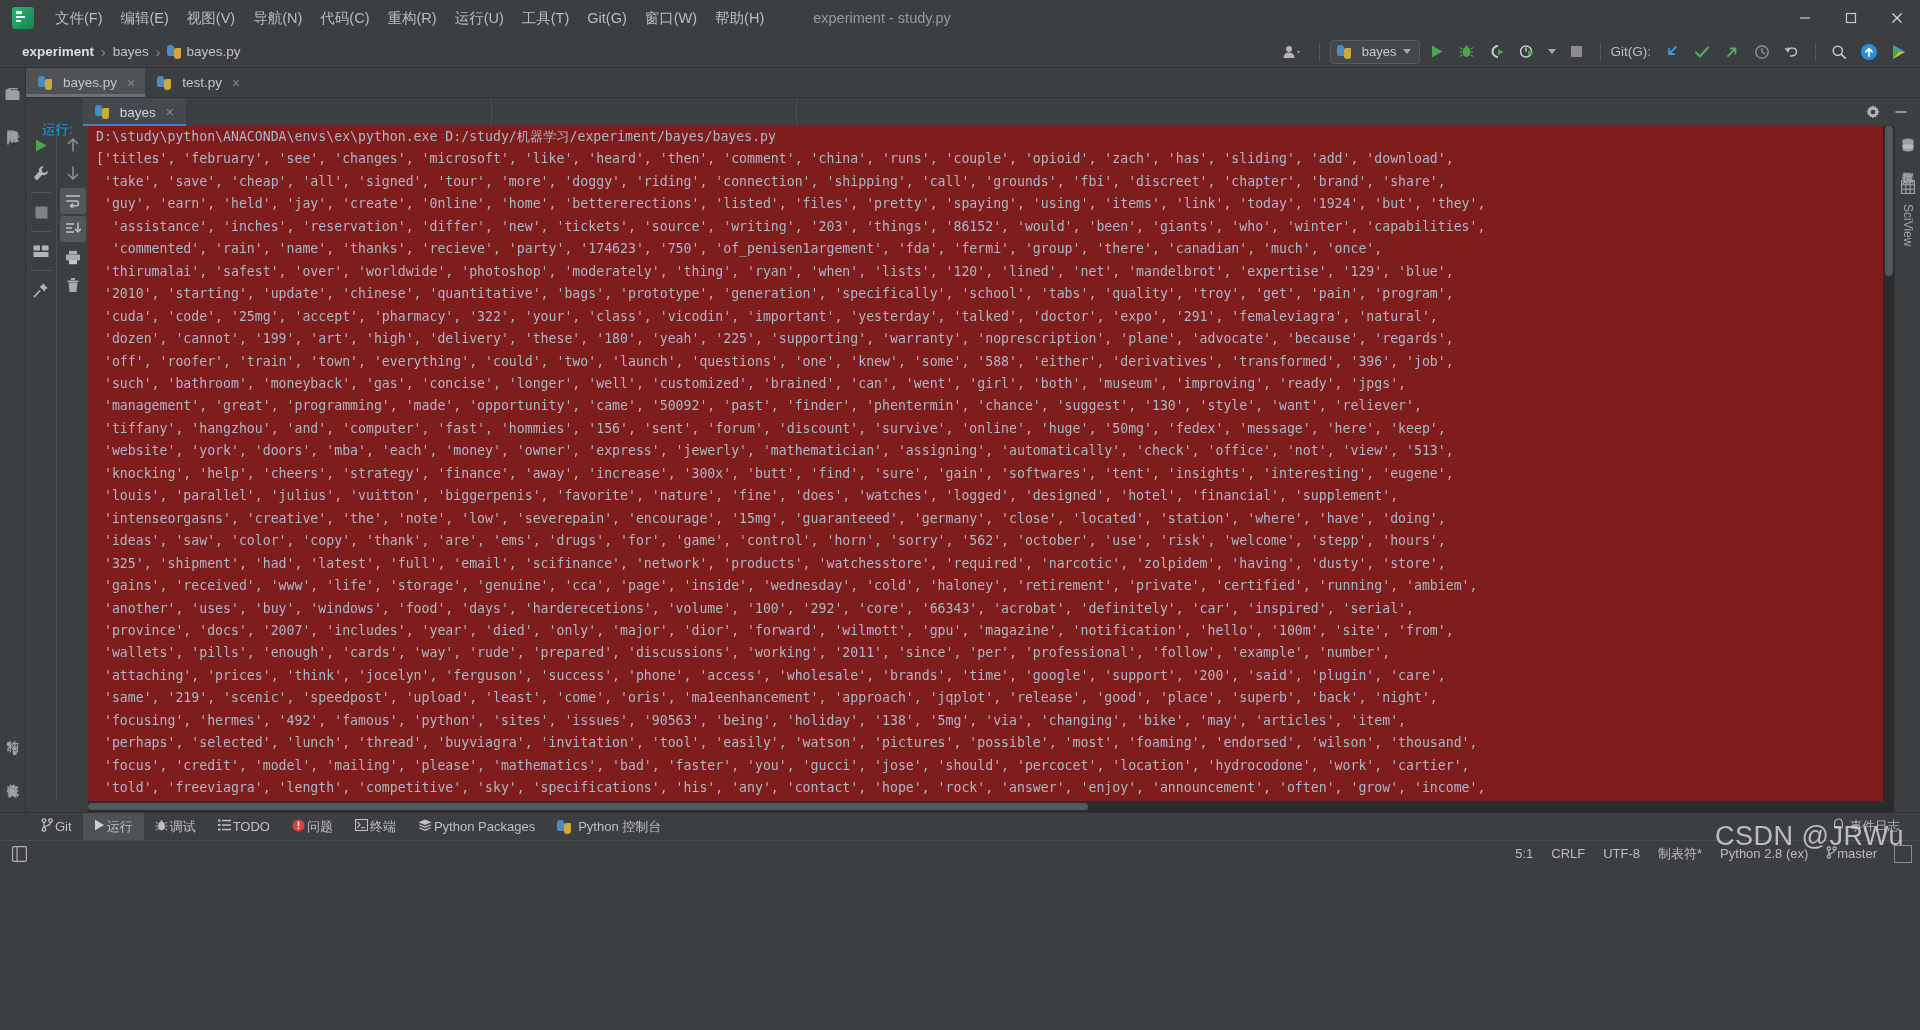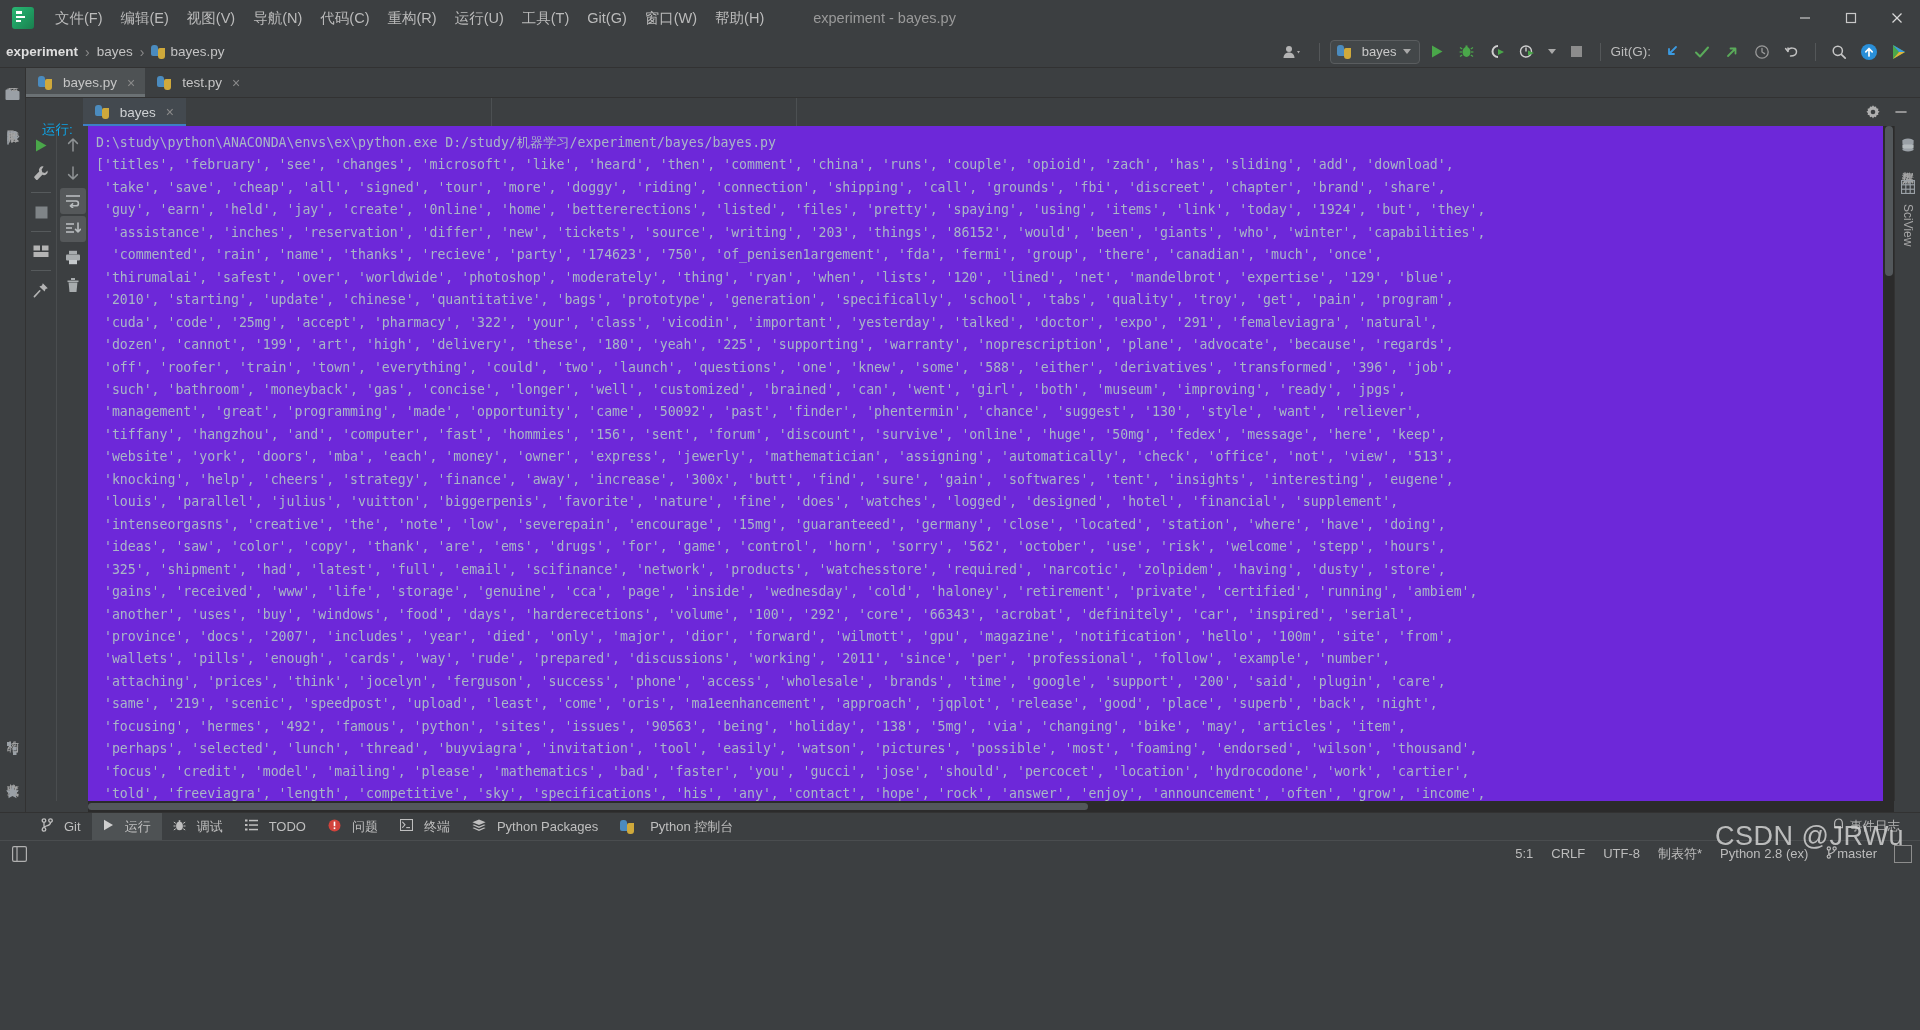--- a/index.html
+++ b/index.html
@@ -48,21 +48,21 @@
     width: 46px; height: 36px; display: flex; align-items: center; justify-content: center;
     color: #c8c8c8;
   }
   .win-btn svg { display: block; }
 
   
   .navbar {
     height: 32px; min-height: 32px;
     background: #3c3f41;
     display: flex; align-items: center;
-    padding-left: 6px;
+    padding-left: 22px;
     border-bottom: 1px solid #323232;
     position: relative;
     text-align: center;
   }
   .crumb { display: flex; align-items: center; color: #c4c4c4; font-size: 13.5px; }
   .crumb.strong { font-weight: bold; color: #dedede; }
   .crumb-sep { color: #8a8a8a; font-size: 14px; margin: 0 7px; }
   .py-icon {
     width: 14px; height: 14px; margin-right: 5px; position: relative; display: inline-block;
     flex: 0 0 auto;
@@ -151,22 +151,22 @@
   .gutter2 { width: 32px; min-width: 32px; border-left: 1px solid #4a4d4f; }
   .gbtn {
     width: 26px; height: 26px; display: flex; align-items: center; justify-content: center;
     border-radius: 3px; color: #a3a6a8;
   }
   .gbtn.pressed { background: #55585a; }
   .gdiv { width: 20px; height: 1px; background: #565a5c; margin: 4px 0; }
 
   
   .console {
-    flex: 1 1 auto; background: #6d28d9; overflow: hidden; position: relative;
-    padding: 6px 0 4px 8px;
+    flex: 1 1 auto; background: #7f1d1d; overflow: hidden; position: relative;
+    padding: 0 0 4px 8px;
   }
   .console pre {
     font-family: "DejaVu Sans Mono", "Liberation Mono", monospace;
     font-size: 13.2px; line-height: 22.45px; color: #a9b7c6;
     white-space: pre; margin: 0;
   }
   .console .cmdline { color: #a9b7c6; }
   
   .vscroll {
     position: absolute; right: 0; top: 0; width: 11px; height: 100%; background: #2b2b2b;
@@ -187,21 +187,21 @@
   }
   .rightstrip .vtxt { writing-mode: vertical-rl; }
 
   
   .bottombar {
     height: 28px; min-height: 28px; background: #3c3f41;
     display: flex; align-items: stretch; border-top: 1px solid #323232;
     padding-left: 30px; position: relative;
   }
   .bbtn {
-    display: flex; align-items: center; gap: 11px; padding: 0 11px;
+    display: flex; align-items: center; gap: 2px; padding: 0 11px;
     color: #bfbfbf; font-size: 13px; white-space: nowrap;
   }
   .bbtn.active { background: #4e5254; }
   .bb-right { margin-left: auto; display: flex; align-items: center; padding-right: 20px; gap: 5px; }
 
   
   .statusbar {
     height: 26px; min-height: 26px; background: #3c3f41;
     display: flex; align-items: center; border-top: 1px solid #4a4d4f;
     padding: 0 8px; position: relative;
@@ -231,21 +231,21 @@
     <div class="menu-item">编辑(E)</div>
     <div class="menu-item">视图(V)</div>
     <div class="menu-item">导航(N)</div>
     <div class="menu-item">代码(C)</div>
     <div class="menu-item">重构(R)</div>
     <div class="menu-item">运行(U)</div>
     <div class="menu-item">工具(T)</div>
     <div class="menu-item">Git(G)</div>
     <div class="menu-item">窗口(W)</div>
     <div class="menu-item">帮助(H)</div>
-    <div class="win-title">experiment - bayes.py</div>
+    <div class="win-title">experiment - study.py</div>
 
     <div class="win-controls">
       <div class="win-btn">
         <svg width="12" height="12" viewBox="0 0 12 12">
             <line x1="1" y1="6" x2="11" y2="6" stroke="#c8c8c8" stroke-width="1.2"></line>
           </svg>
       </div>
       <div class="win-btn">
         <svg width="12" height="12" viewBox="0 0 12 12">
             <rect x="1.5" y="1.5" width="9" height="9" fill="none" stroke="#c8c8c8" stroke-width="1.2"></rect>

